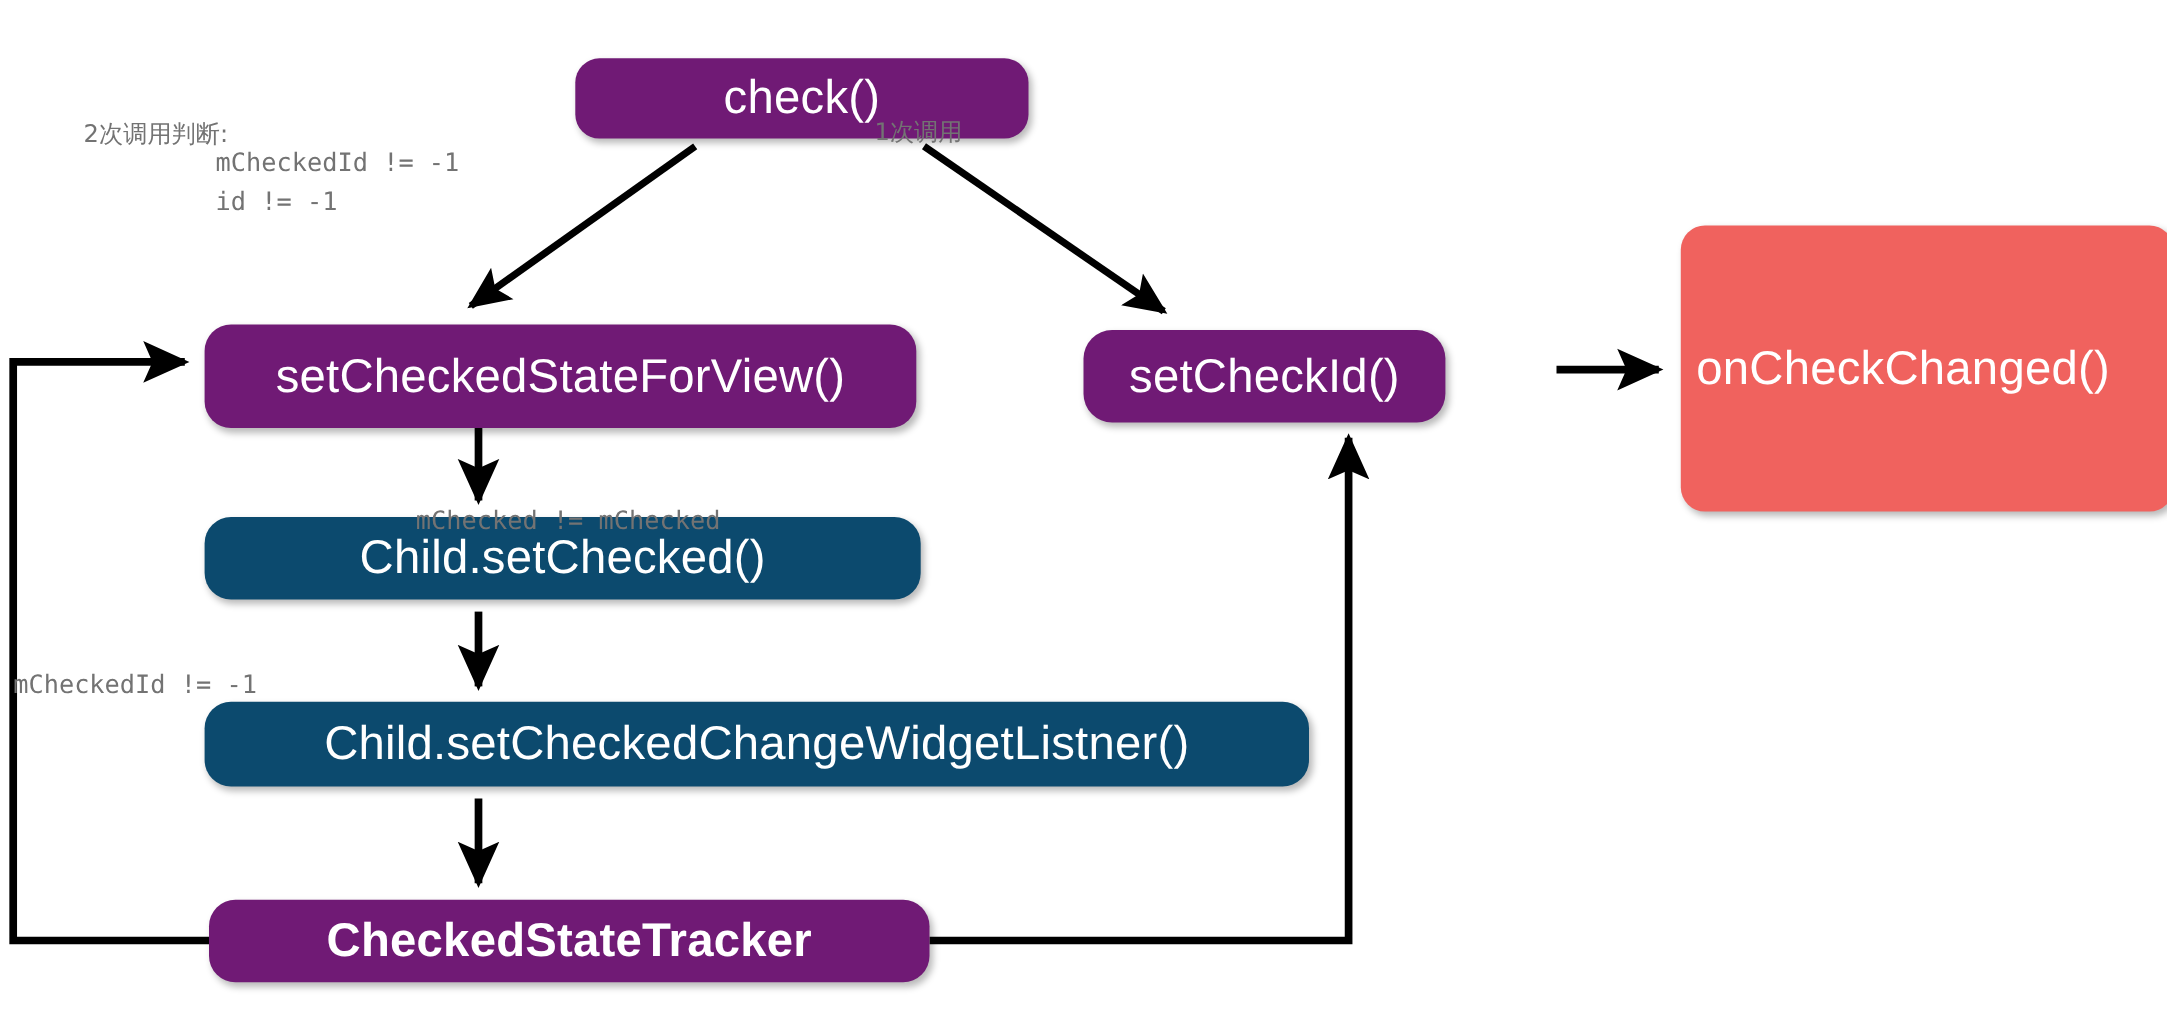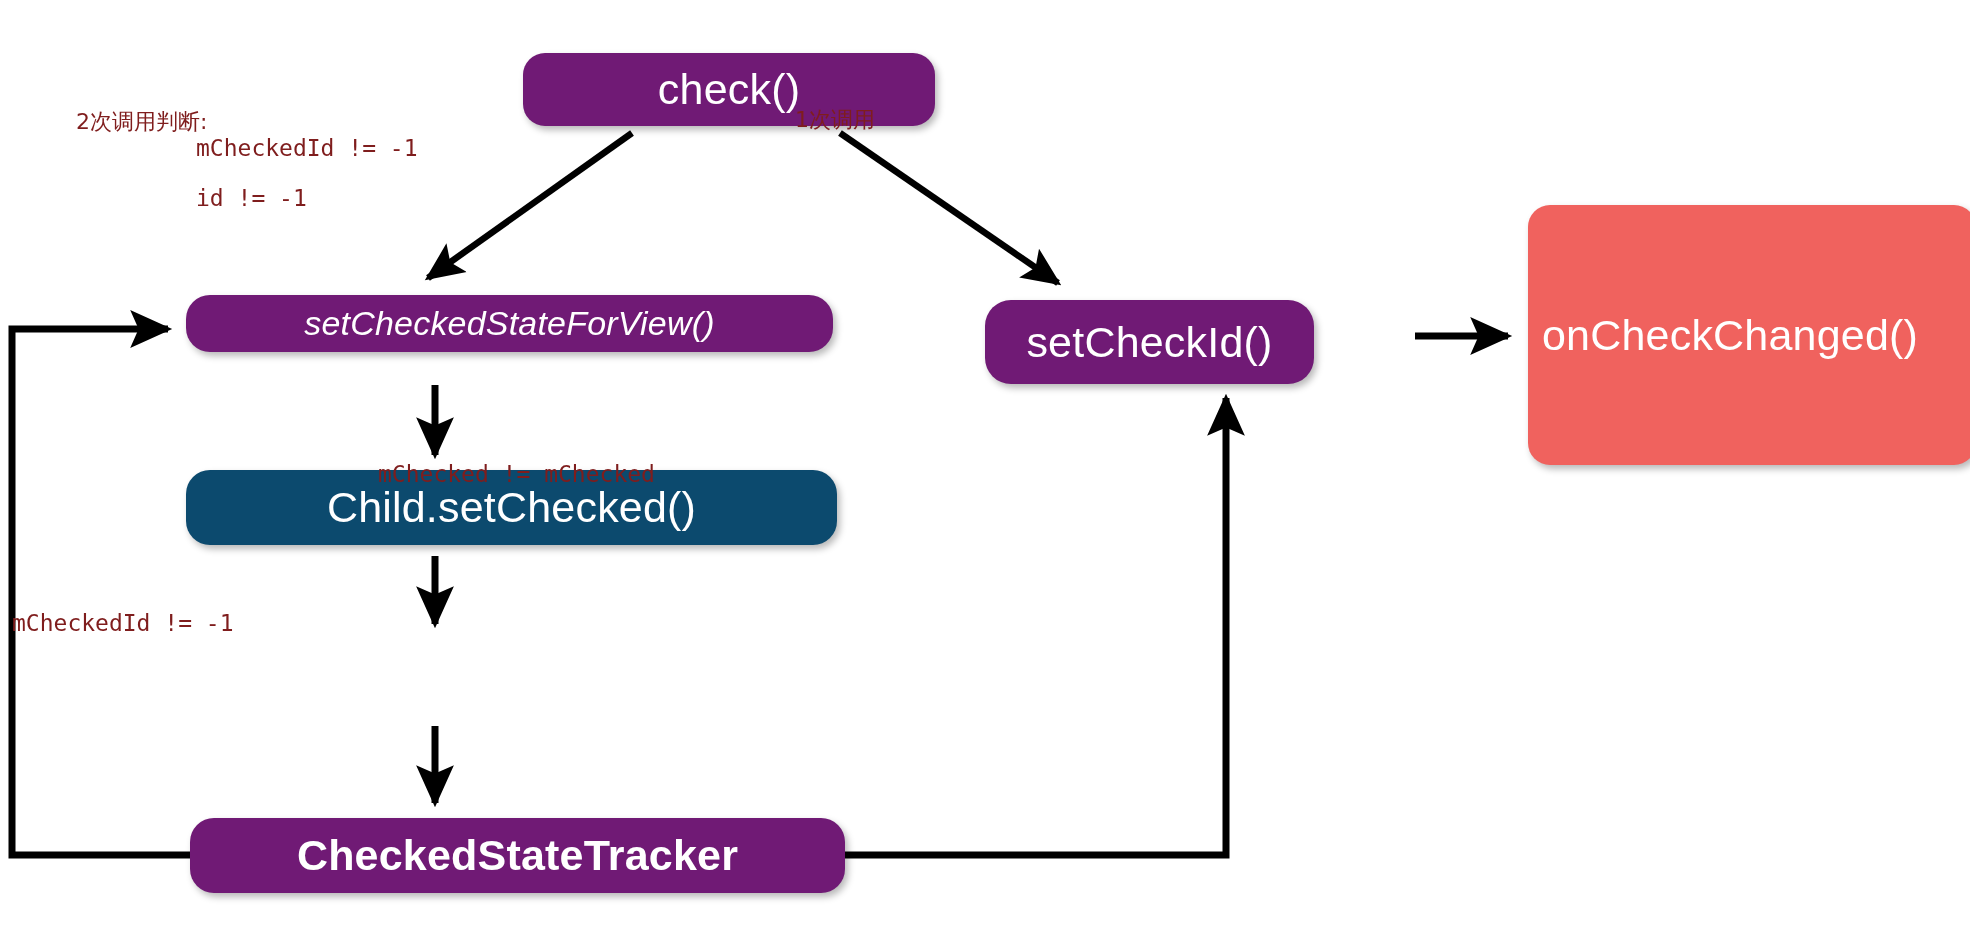--- a/index.html
+++ b/index.html
@@ -30,22 +30,22 @@
   }
   .node.teal   { background: #701a75; }
   .node.purple { background: #0c4a6e; }
   .node.red    { background: #F0625E; }
 
   #n-check {
     left: 523px; top: 53px; width: 412px; height: 73px;
     border-radius: 22px; font-size: 43px;
   }
   #n-setcheckedstateforview {
-    left: 186px; top: 295px; width: 647px; height: 57px;
-    border-radius: 24px; font-size: 34px; font-style: italic;
+    left: 186px; top: 295px; width: 647px; height: 94px;
+    border-radius: 24px; font-size: 43px;
   }
   #n-setcheckid {
     left: 985px; top: 300px; width: 329px; height: 84px;
     border-radius: 26px; font-size: 43px;
   }
   #n-oncheckchanged {
     left: 1528px; top: 205px; width: 448px; height: 260px;
     border-radius: 22px; font-size: 43px;
     justify-content: flex-start; padding-left: 14px;
   }
@@ -57,29 +57,29 @@
     left: 186px; top: 638px; width: 1004px; height: 77px;
     border-radius: 24px; font-size: 43px;
   }
   #n-checkedstatetracker {
     left: 190px; top: 818px; width: 655px; height: 75px;
     border-radius: 24px; font-size: 43px; font-weight: bold;
   }
 
   .anno {
     position: absolute;
-    color: #7f1d1d;
+    color: #737373;
     white-space: pre;
   }
   .anno.cjk { font-family: "DejaVu Sans", sans-serif; font-size: 22px; }
   .anno.mono { font-family: "DejaVu Sans Mono", monospace; font-size: 23px; }
 
   #a-twice-call   { left: 76px;  top: 107px; }
   #a-mcheckedid   { left: 196px; top: 135px; }
-  #a-idne         { left: 196px; top: 185px; }
+  #a-idne         { left: 196px; top: 171px; }
   #a-once-call    { left: 795px; top: 105px; text-align: right; }
   #a-mchecked-ne  { left: 378px; top: 461px; }
   #a-mcheckedid2  { left: 12px;  top: 610px; }
 
   #edges {
     position: absolute;
     left: 0; top: 0;
     width: 1970px; height: 928px;
     pointer-events: none;
   }
@@ -126,20 +126,23 @@
   </div>
 
   <div class="node red" id="n-oncheckchanged">
     <span>onCheckChanged()</span>
   </div>
 
   <div class="node purple" id="n-childsetchecked">
     <span>Child.setChecked()</span>
   </div>
 
+  <div class="node purple" id="n-childsetcheckedchangewidgetlistner">
+    <span>Child.setCheckedChangeWidgetListner()</span>
+  </div>
 
   <div class="node teal" id="n-checkedstatetracker">
     <span>CheckedStateTracker</span>
   </div>
 
   <div class="anno cjk" id="a-twice-call">2次调用判断:</div>
   <div class="anno mono" id="a-mcheckedid">mCheckedId != -1</div>
   <div class="anno mono" id="a-idne">id != -1</div>
   <div class="anno cjk" id="a-once-call">1次调用</div>
   <div class="anno mono" id="a-mchecked-ne">mChecked != mChecked</div>

